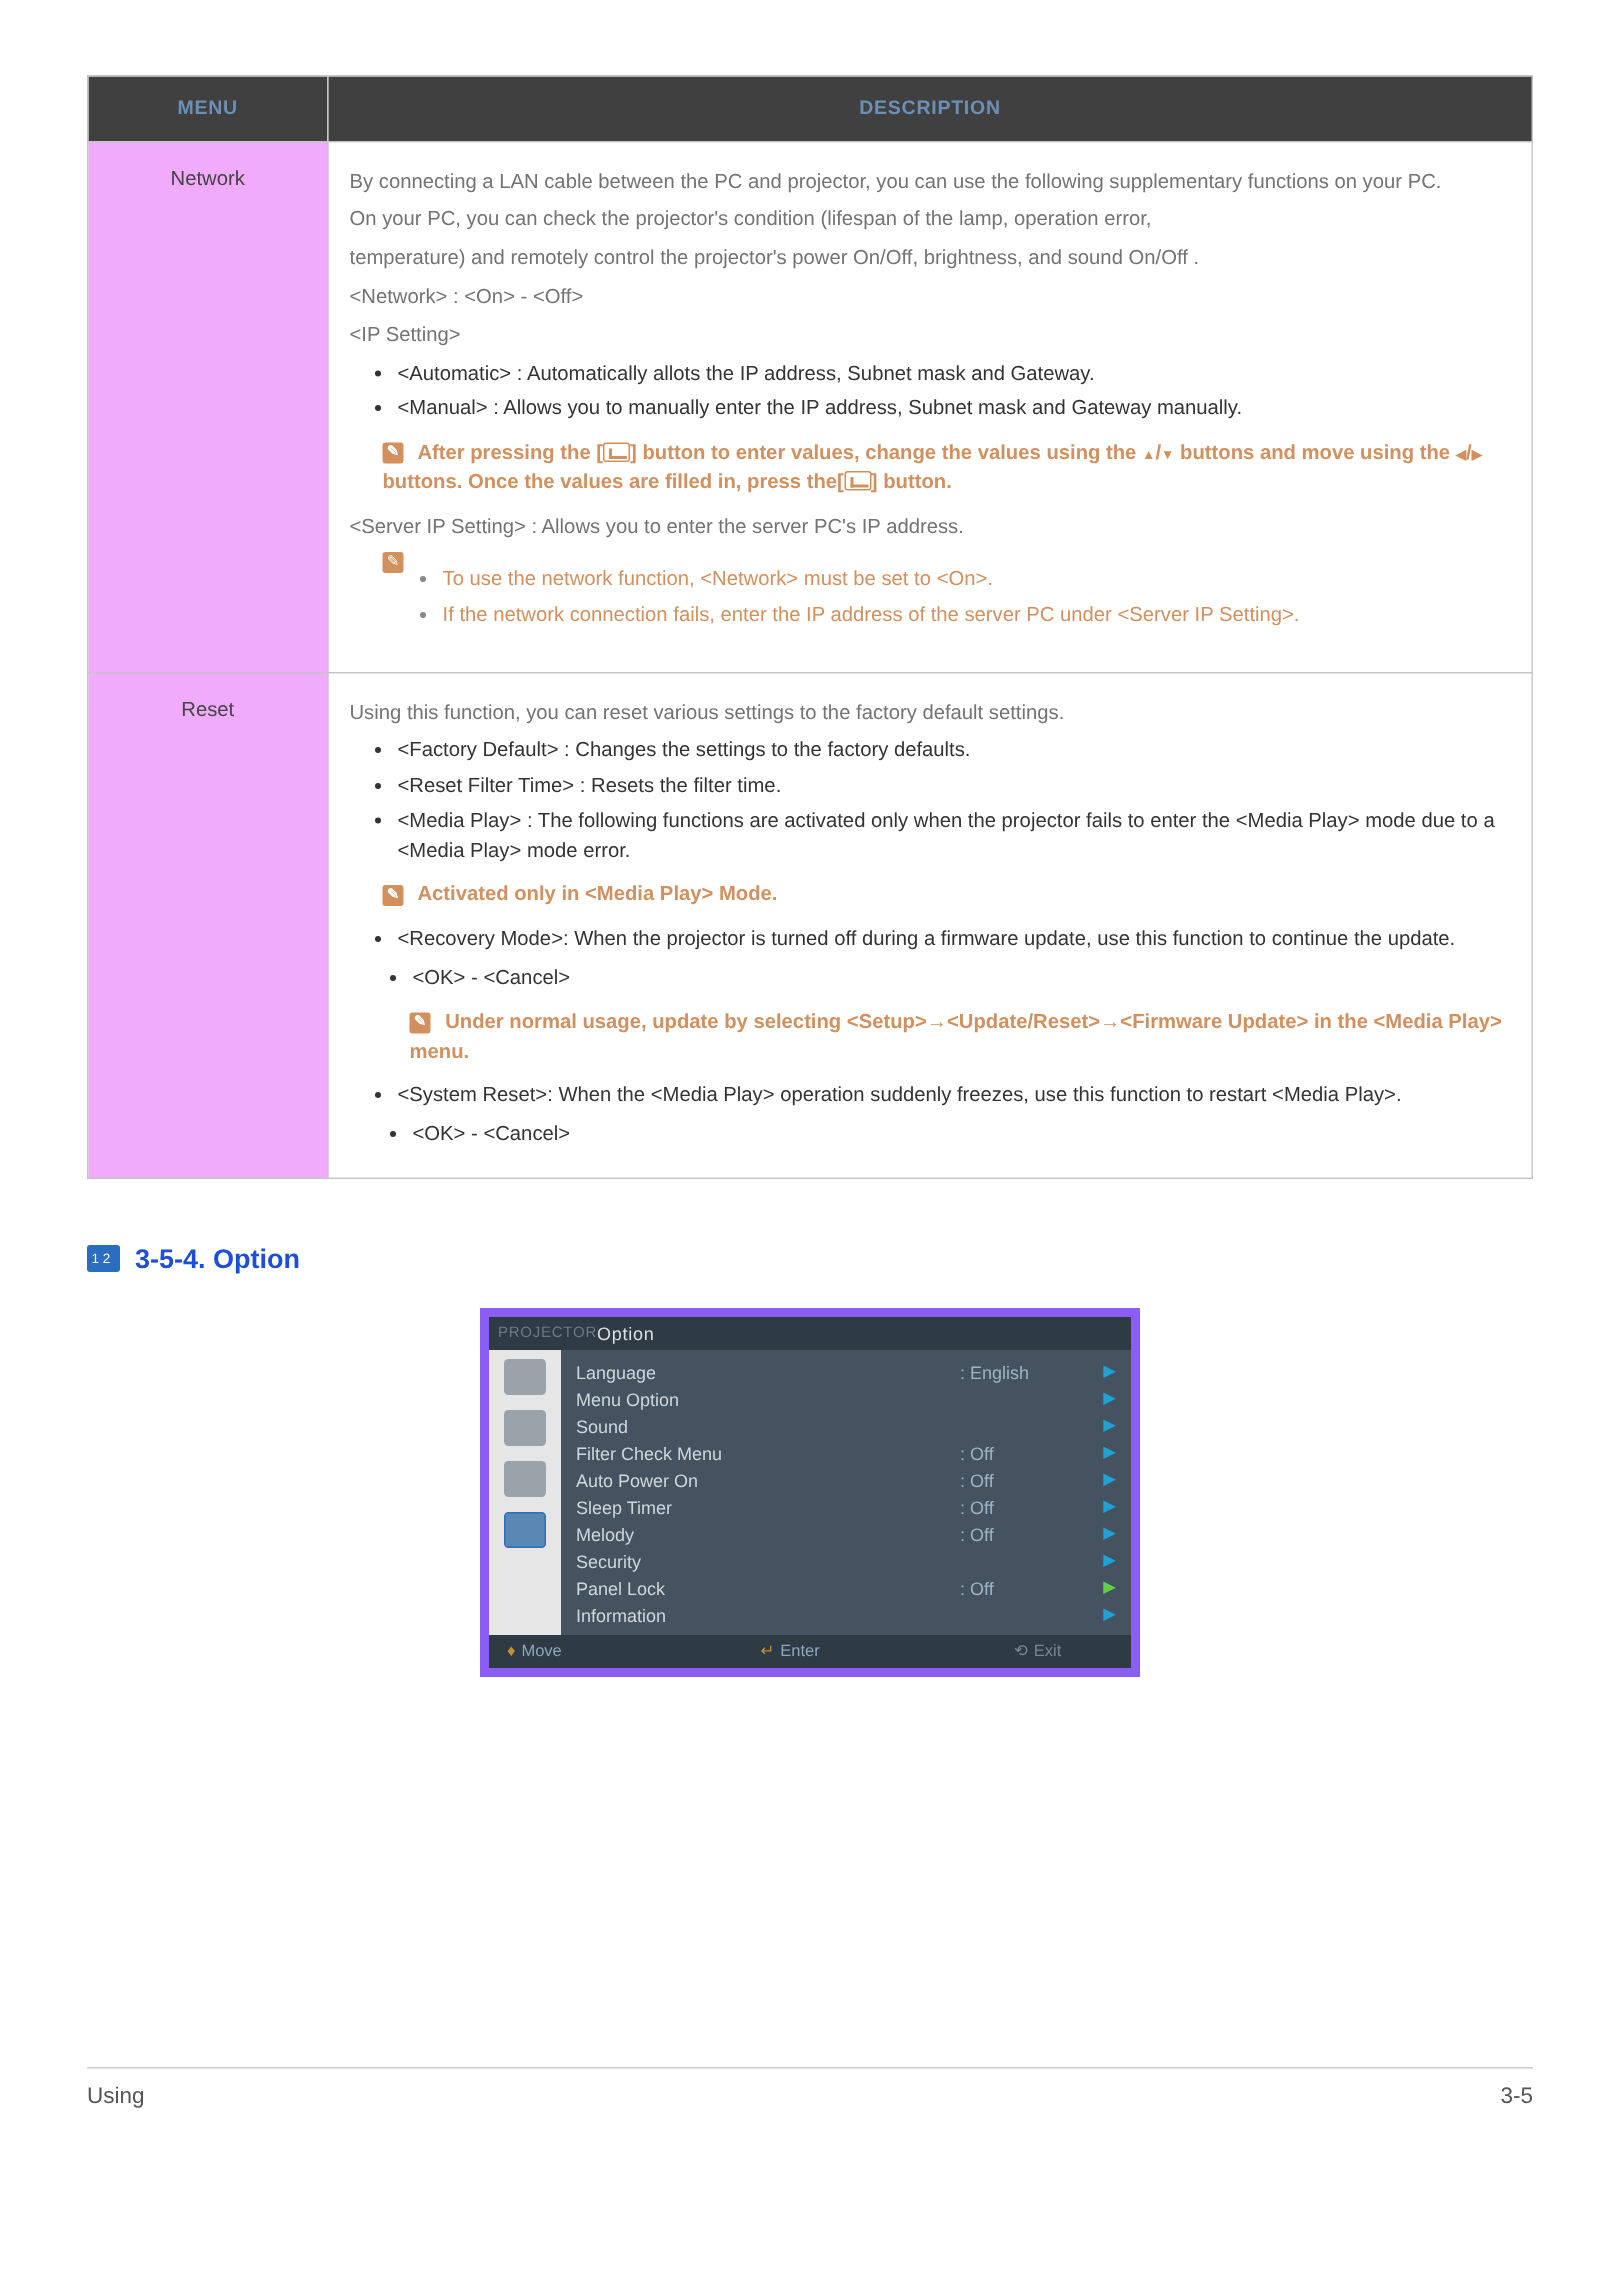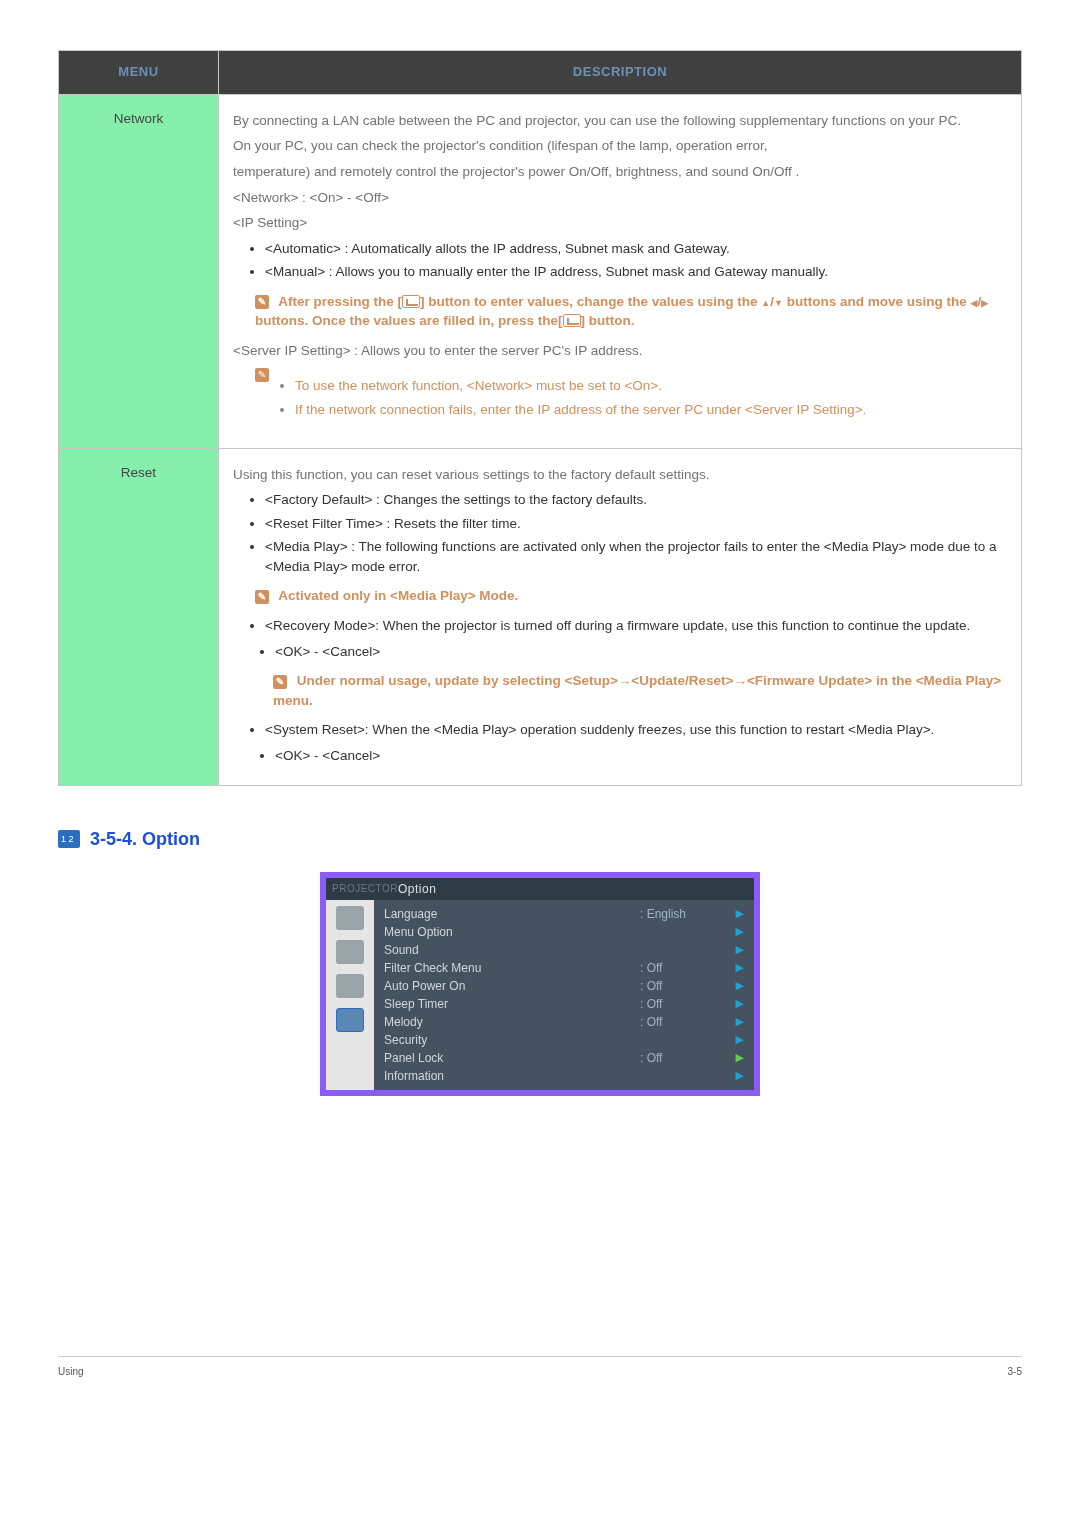--- a/index.html
+++ b/index.html
@@ -27,21 +27,21 @@
     border: 1px solid #c5c5c5;
     text-align: center;
     letter-spacing: 0.5px;
   }
   table.menu-table td {
     border: 1px solid #c5c5c5;
     padding: 10px 14px 14px 14px;
     vertical-align: top;
   }
   table.menu-table td.label {
-    background: #86efac;
+    background: #f0abfc;
     width: 160px;
     text-align: center;
     color: #444;
     font-size: 13.5px;
     padding-top: 14px;
   }
   .desc p { margin: 6px 0; color: #737373; }
   .desc ul { margin: 4px 0 6px 18px; padding-left: 14px; }
   .desc ul li { margin: 4px 0; }
   .desc ul.disc { list-style: disc; }
@@ -176,20 +176,21 @@
     background: #9aa3aa;
     border-radius: 3px;
   }
   .osd-icons .ic.sel { background: #5a87b3; border:1px solid #2a6fbf; }
   .osd-list {
     flex: 1;
     padding: 6px 10px 4px 10px;
   }
   .osd-row {
     display: flex;
+    align-items: center;
     height: 18px;
   }
   .osd-row .lab { flex: 1; color: #cfd6dc; }
   .osd-row .val { width: 90px; color: #9fb3c4; }
   .osd-row .arr { width: 14px; color: #1fa2d6; text-align: right; font-size: 11px; }
   .osd-row.hl .arr{ color:#5fd047; }
   .osd-footer {
     display: flex;
     background: #2e3a44;
     height: 22px;
@@ -201,21 +202,21 @@
   .osd-footer .seg.exit { flex: 0 0 90px; color:#7a8892; }
   .osd-footer .glyph { color:#c6902f; margin-right:4px; }
 
   
   .page-footer {
     display: flex;
     justify-content: space-between;
     border-top: 1px solid #ccc;
     margin-top: 260px;
     padding-top: 8px;
-    font-size: 10px;
+    font-size: 15px;
     color: #555;
     text-align: center;
   }
 </style>
 </head>
 <body>
 
 <table class="menu-table">
   <thead>
     <tr>
@@ -354,19 +355,24 @@
             <span class="val">: Off</span>
             <span class="arr">▶</span>
           </div>
           <div class="osd-row">
             <span class="lab">Information</span>
             <span class="val"></span>
             <span class="arr">▶</span>
           </div>
         </div>
     </div>
+    <div class="osd-footer">
+      <div class="seg"><span class="glyph">♦</span><span>Move</span></div>
+      <div class="seg"><span class="glyph">↵</span><span>Enter</span></div>
+      <div class="seg exit"><span class="glyph" style="color:#7a8892">⟲</span><span>Exit</span></div>
+    </div>
   </div>
 </div>
 
 <div class="page-footer">
   <span>Using</span>
   <span>3-5</span>
 </div>
 
 </body></html>

